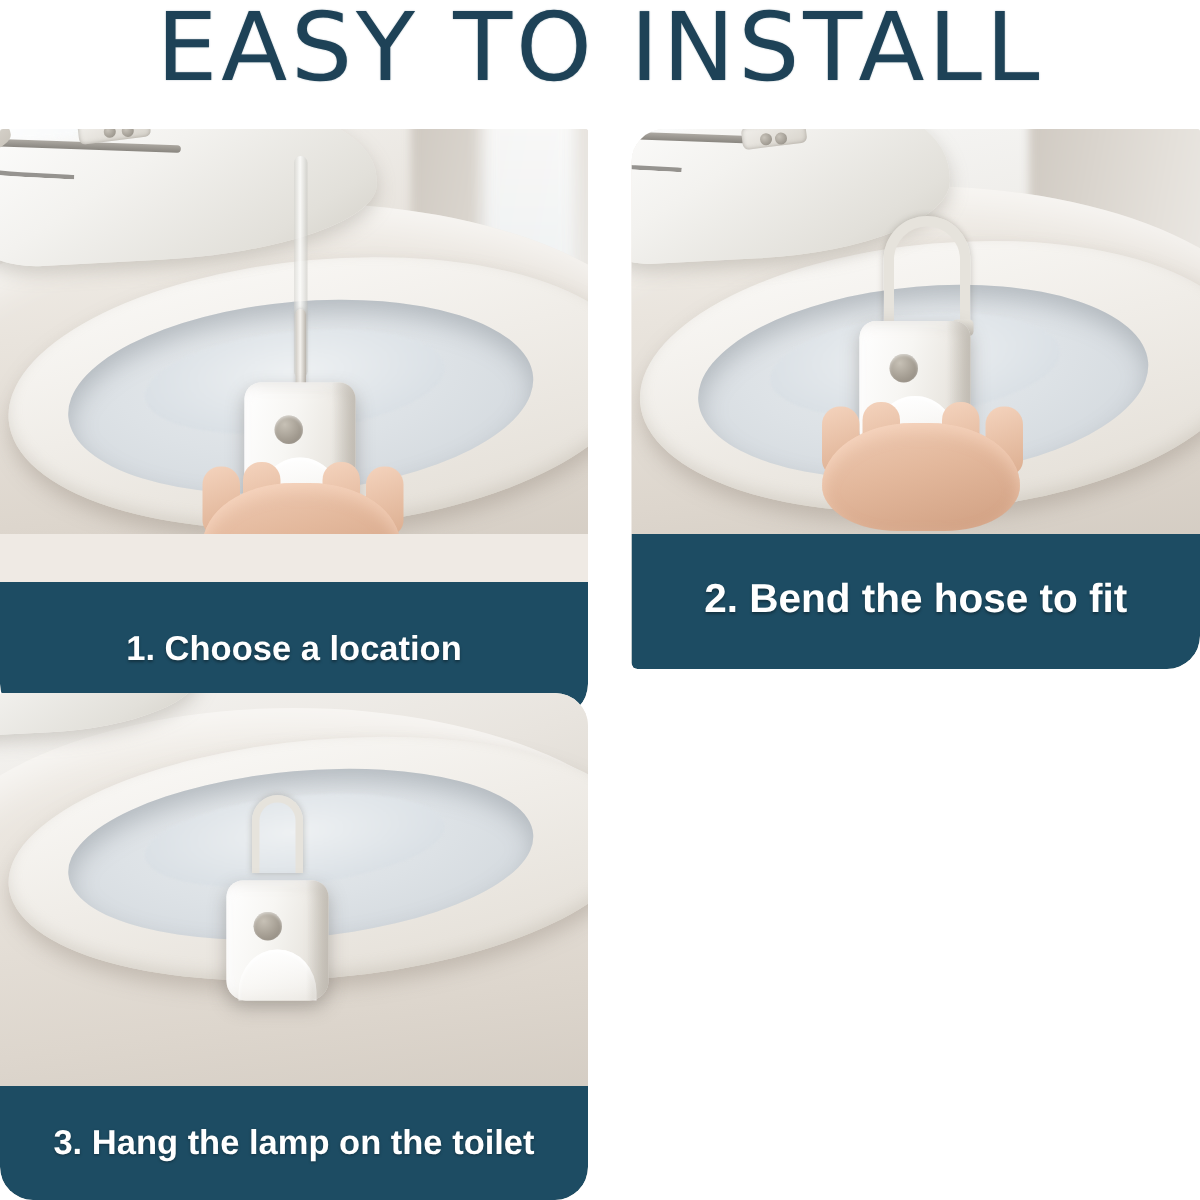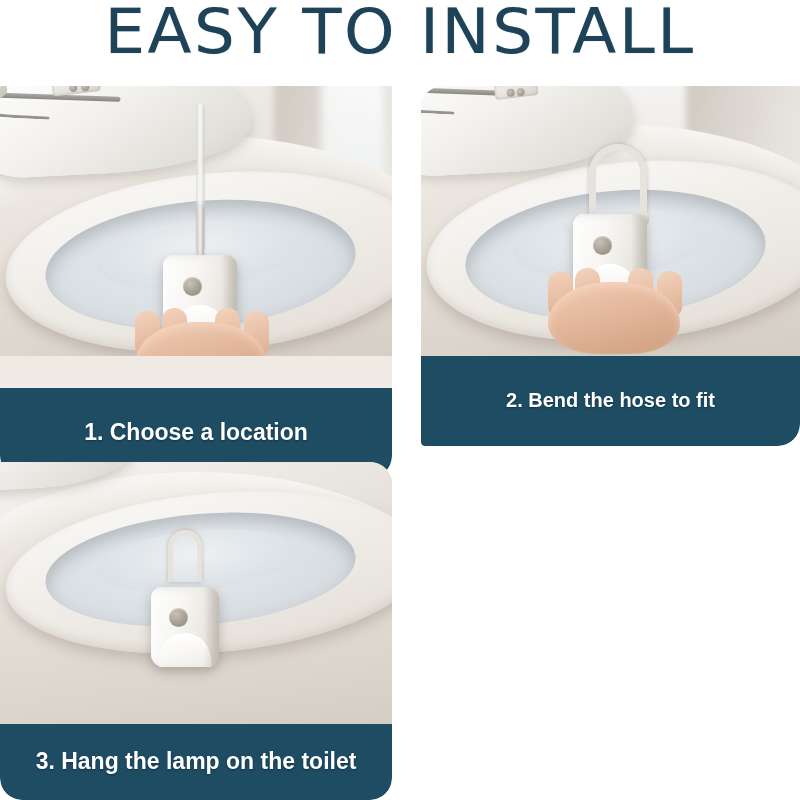--- a/index.html
+++ b/index.html
@@ -385,21 +385,21 @@
     display: flex;
     flex-direction: column;
     align-items: center;
     justify-content: center;
     font-family: "Liberation Sans", sans-serif;
     font-weight: bold;
     text-shadow: 0 1px 2px rgba(0,0,0,.35);
     box-sizing: border-box;
   }
   .p1 .caption { height: 90px; font-size: 23px; border-radius: 0 0 22px 22px; }
-  .p2 .caption { height: 90px; font-size: 20px; border-radius: 0 0 22px 4px; padding-bottom: 2px; }
+  .p2 .caption { height: 90px; font-size: 27px; border-radius: 0 0 22px 4px; padding-bottom: 2px; }
   .p3 .caption { height: 76px; font-size: 23px; border-radius: 0 0 22px 22px; margin-top: 36px; }
   .p4 .caption { height: 76px; font-size: 23px; border-radius: 0 0 4px 22px; }
   .caption .line { line-height: 1.45; white-space: nowrap; }
 </style>
 </head>
 <body>
 
 <div id="page-title">EASY TO INSTALL</div>
 
 <div id="panel-grid">

